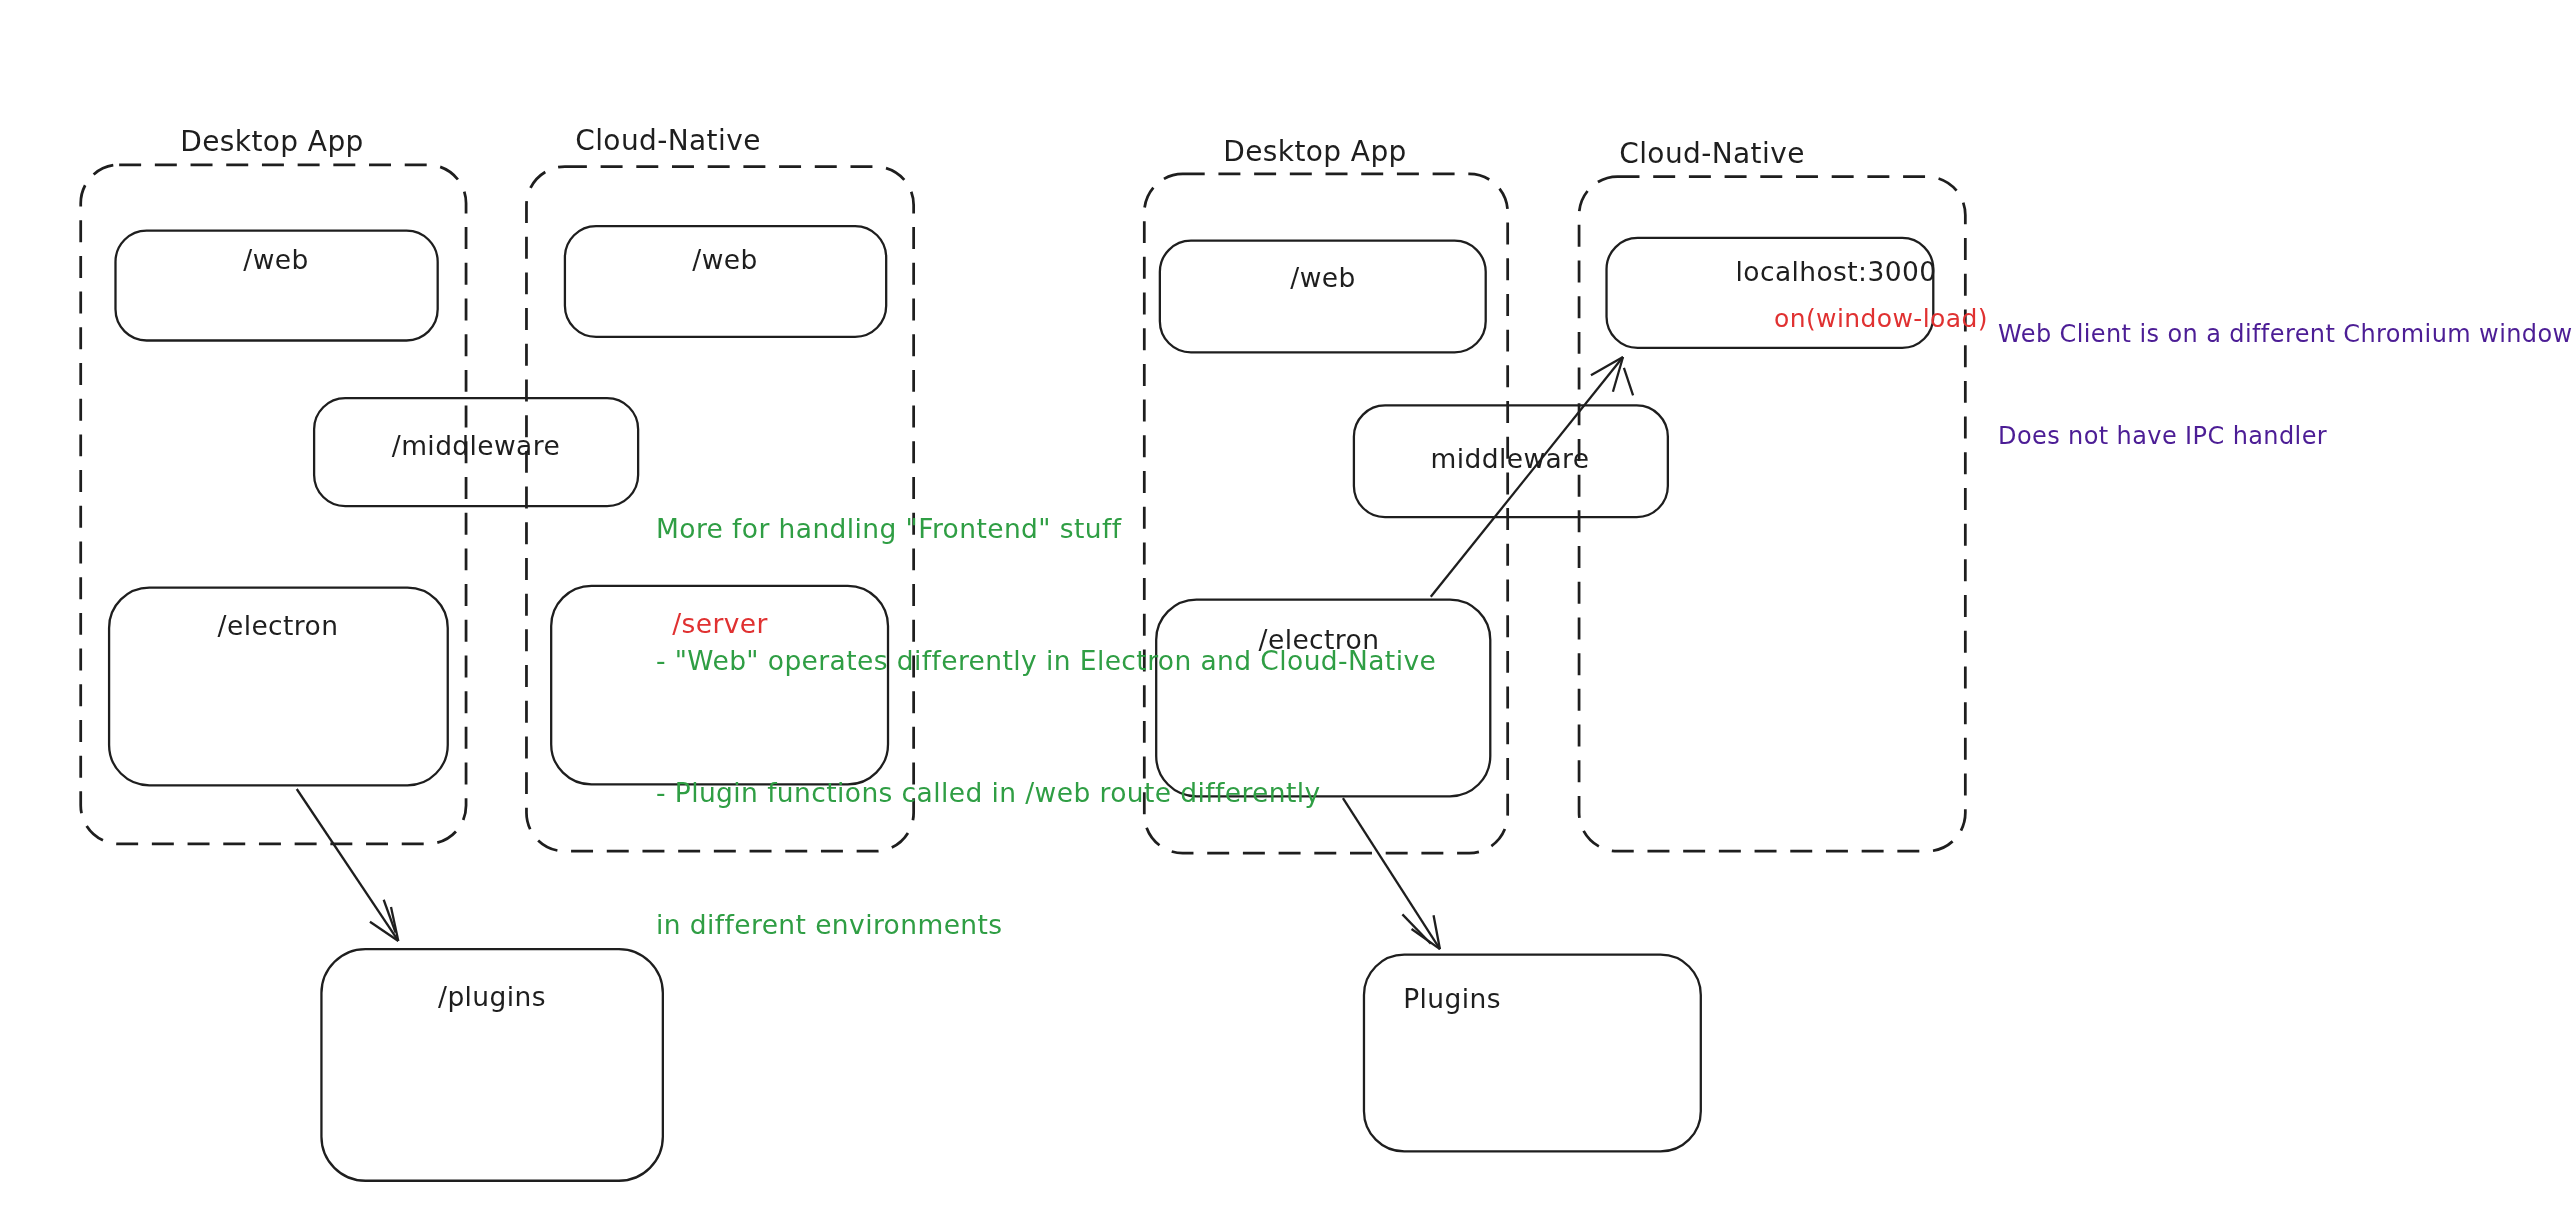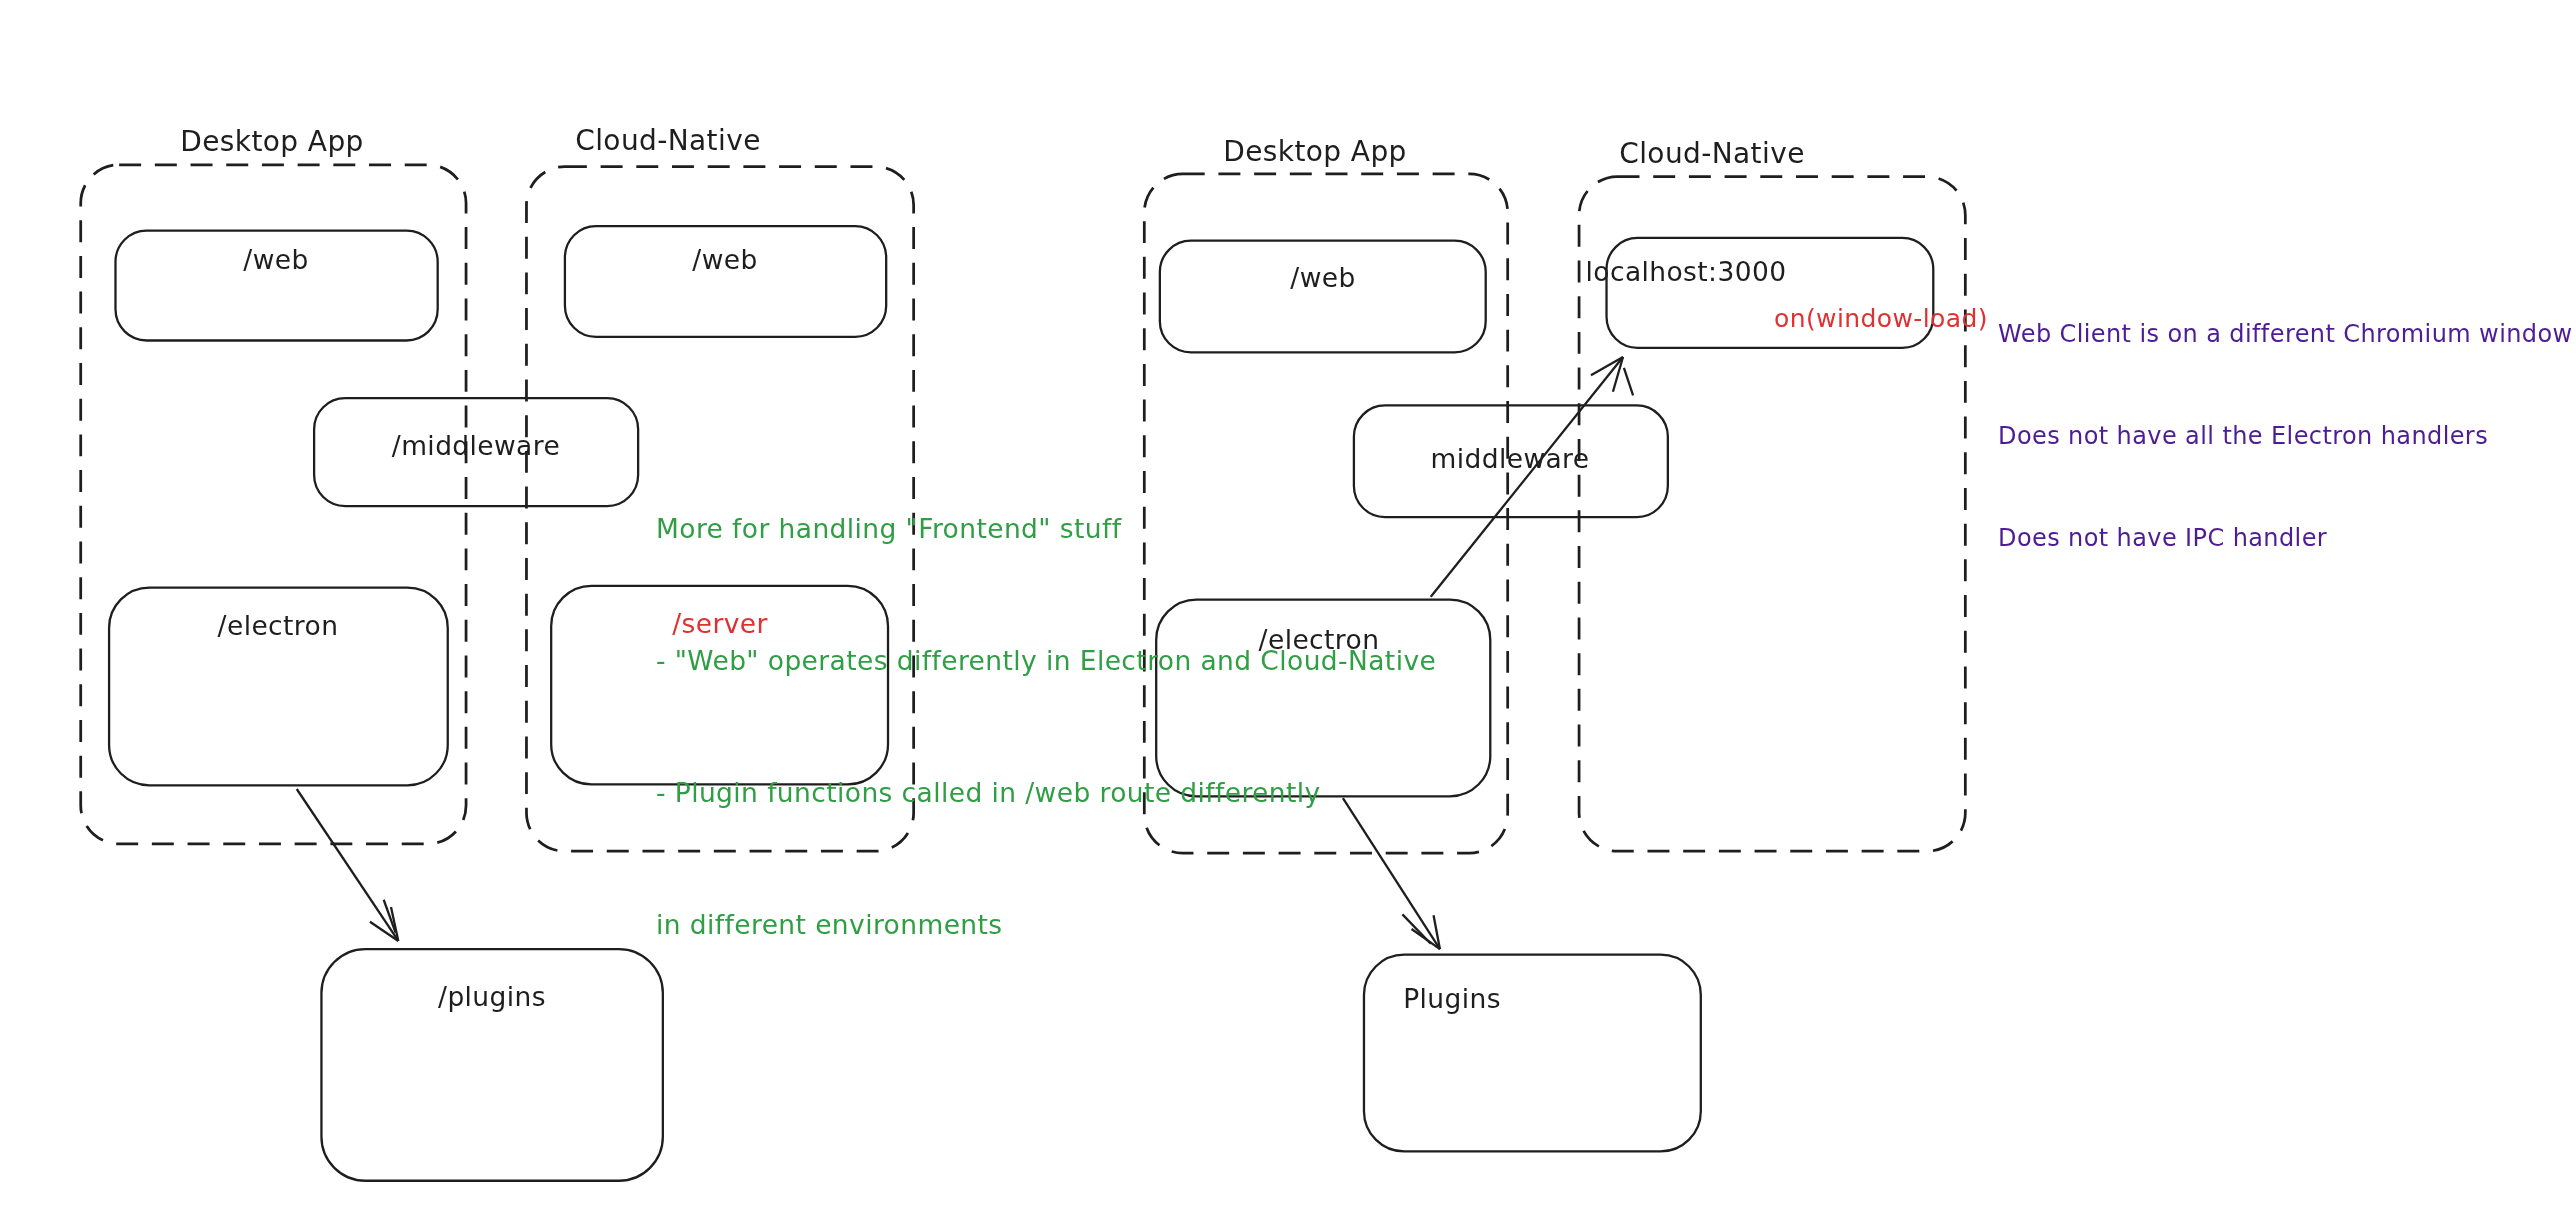--- a/index.html
+++ b/index.html
@@ -77,33 +77,32 @@
   <div class="txt ctr grp-label" style="left:1712px; top:137px;">Cloud-Native</div>
 
   <div class="txt ctr box-label" style="left:276px; top:244px;">/web</div>
   <div class="txt ctr box-label" style="left:725px; top:244px;">/web</div>
   <div class="txt ctr box-label" style="left:476px; top:430px;">/middleware</div>
   <div class="txt ctr box-label" style="left:278px; top:610px;">/electron</div>
   <div class="txt ctr box-label" style="left:720px; top:608px; color:#e03131;">/server</div>
   <div class="txt ctr box-label" style="left:492px; top:981px;">/plugins</div>
 
   <div class="txt ctr box-label" style="left:1323px; top:262px;">/web</div>
-  <div class="txt ctr box-label" style="left:1686px; top:256px;">localhost:3000</div>
+  <div class="txt ctr box-label" style="left:1836px; top:256px;">localhost:3000</div>
   <div class="txt red-inline" style="left:1726px; top:304px;">on(window-load)</div>
   <div class="txt ctr box-label" style="left:1510px; top:443px;">middleware</div>
   <div class="txt ctr box-label" style="left:1319px; top:624px;">/electron</div>
   <div class="txt ctr box-label" style="left:1452px; top:983px;">Plugins</div>
 
   <div class="txt green-note" style="left:656px; top:419px;">
     <div class="note-line">More for handling "Frontend" stuff</div>
     <div class="note-line">- "Web" operates differently in Electron and Cloud-Native</div>
     <div class="note-line">- Plugin functions called in /web route differently</div>
     <div class="note-line">in different environments</div>
   </div>
 
   <div class="txt red-note" style="left:1998px; top:249px;">
     <div class="note-line">Web Client is on a different Chromium window</div>
-    <div class="note-line">Does not have all the Electron handlers</div>
     <div class="note-line">Does not have IPC handler</div>
   </div>
 
 </div>
 
 
 </body></html>

